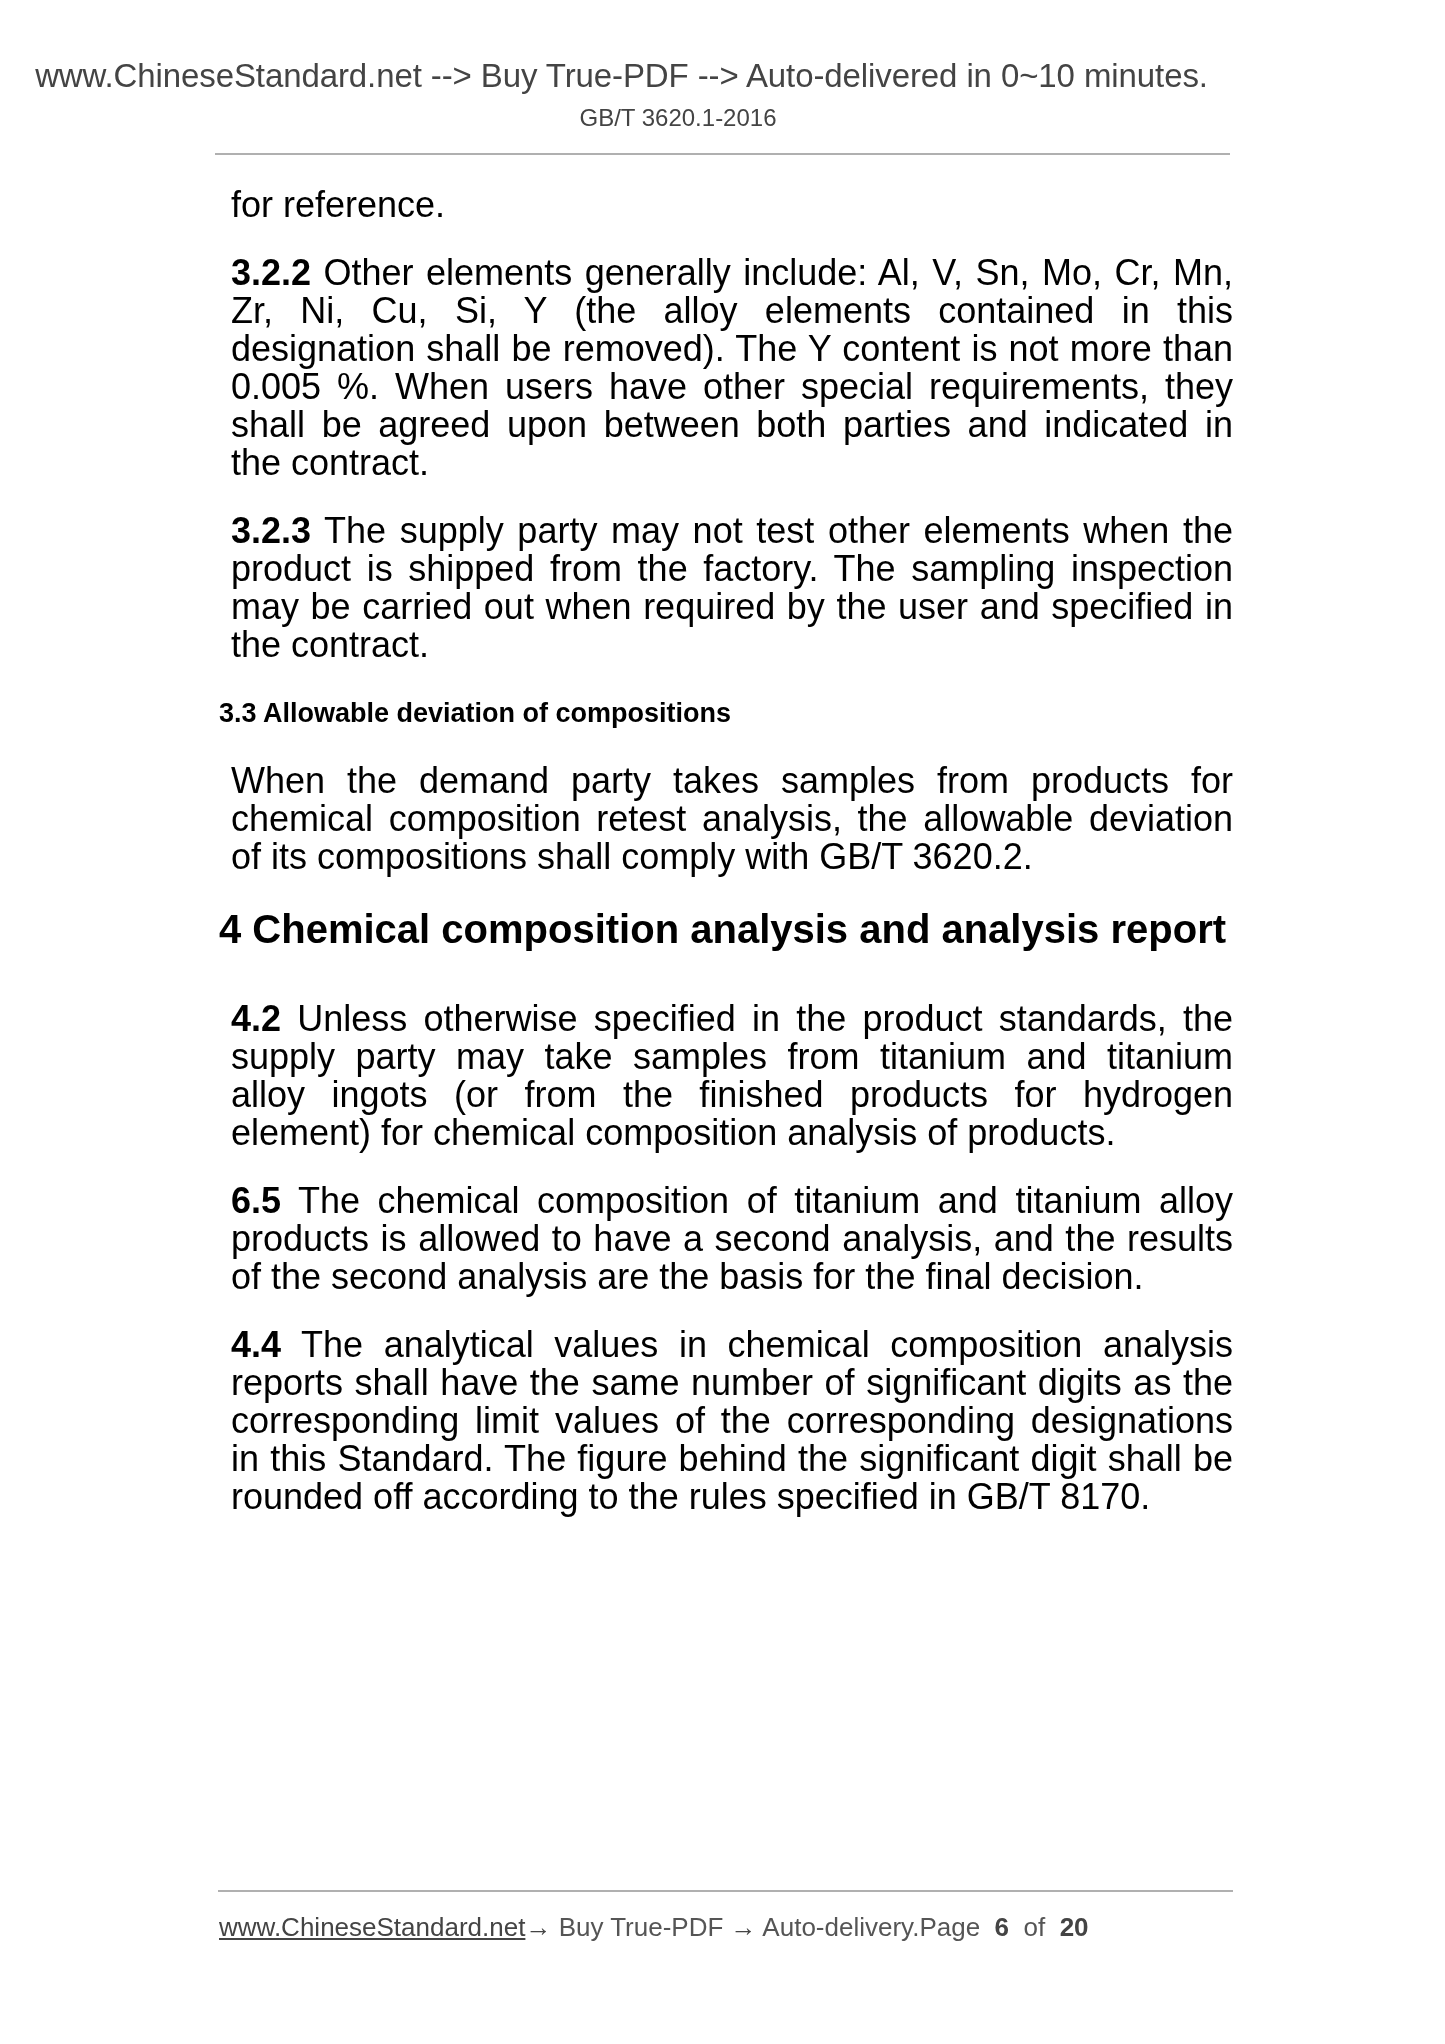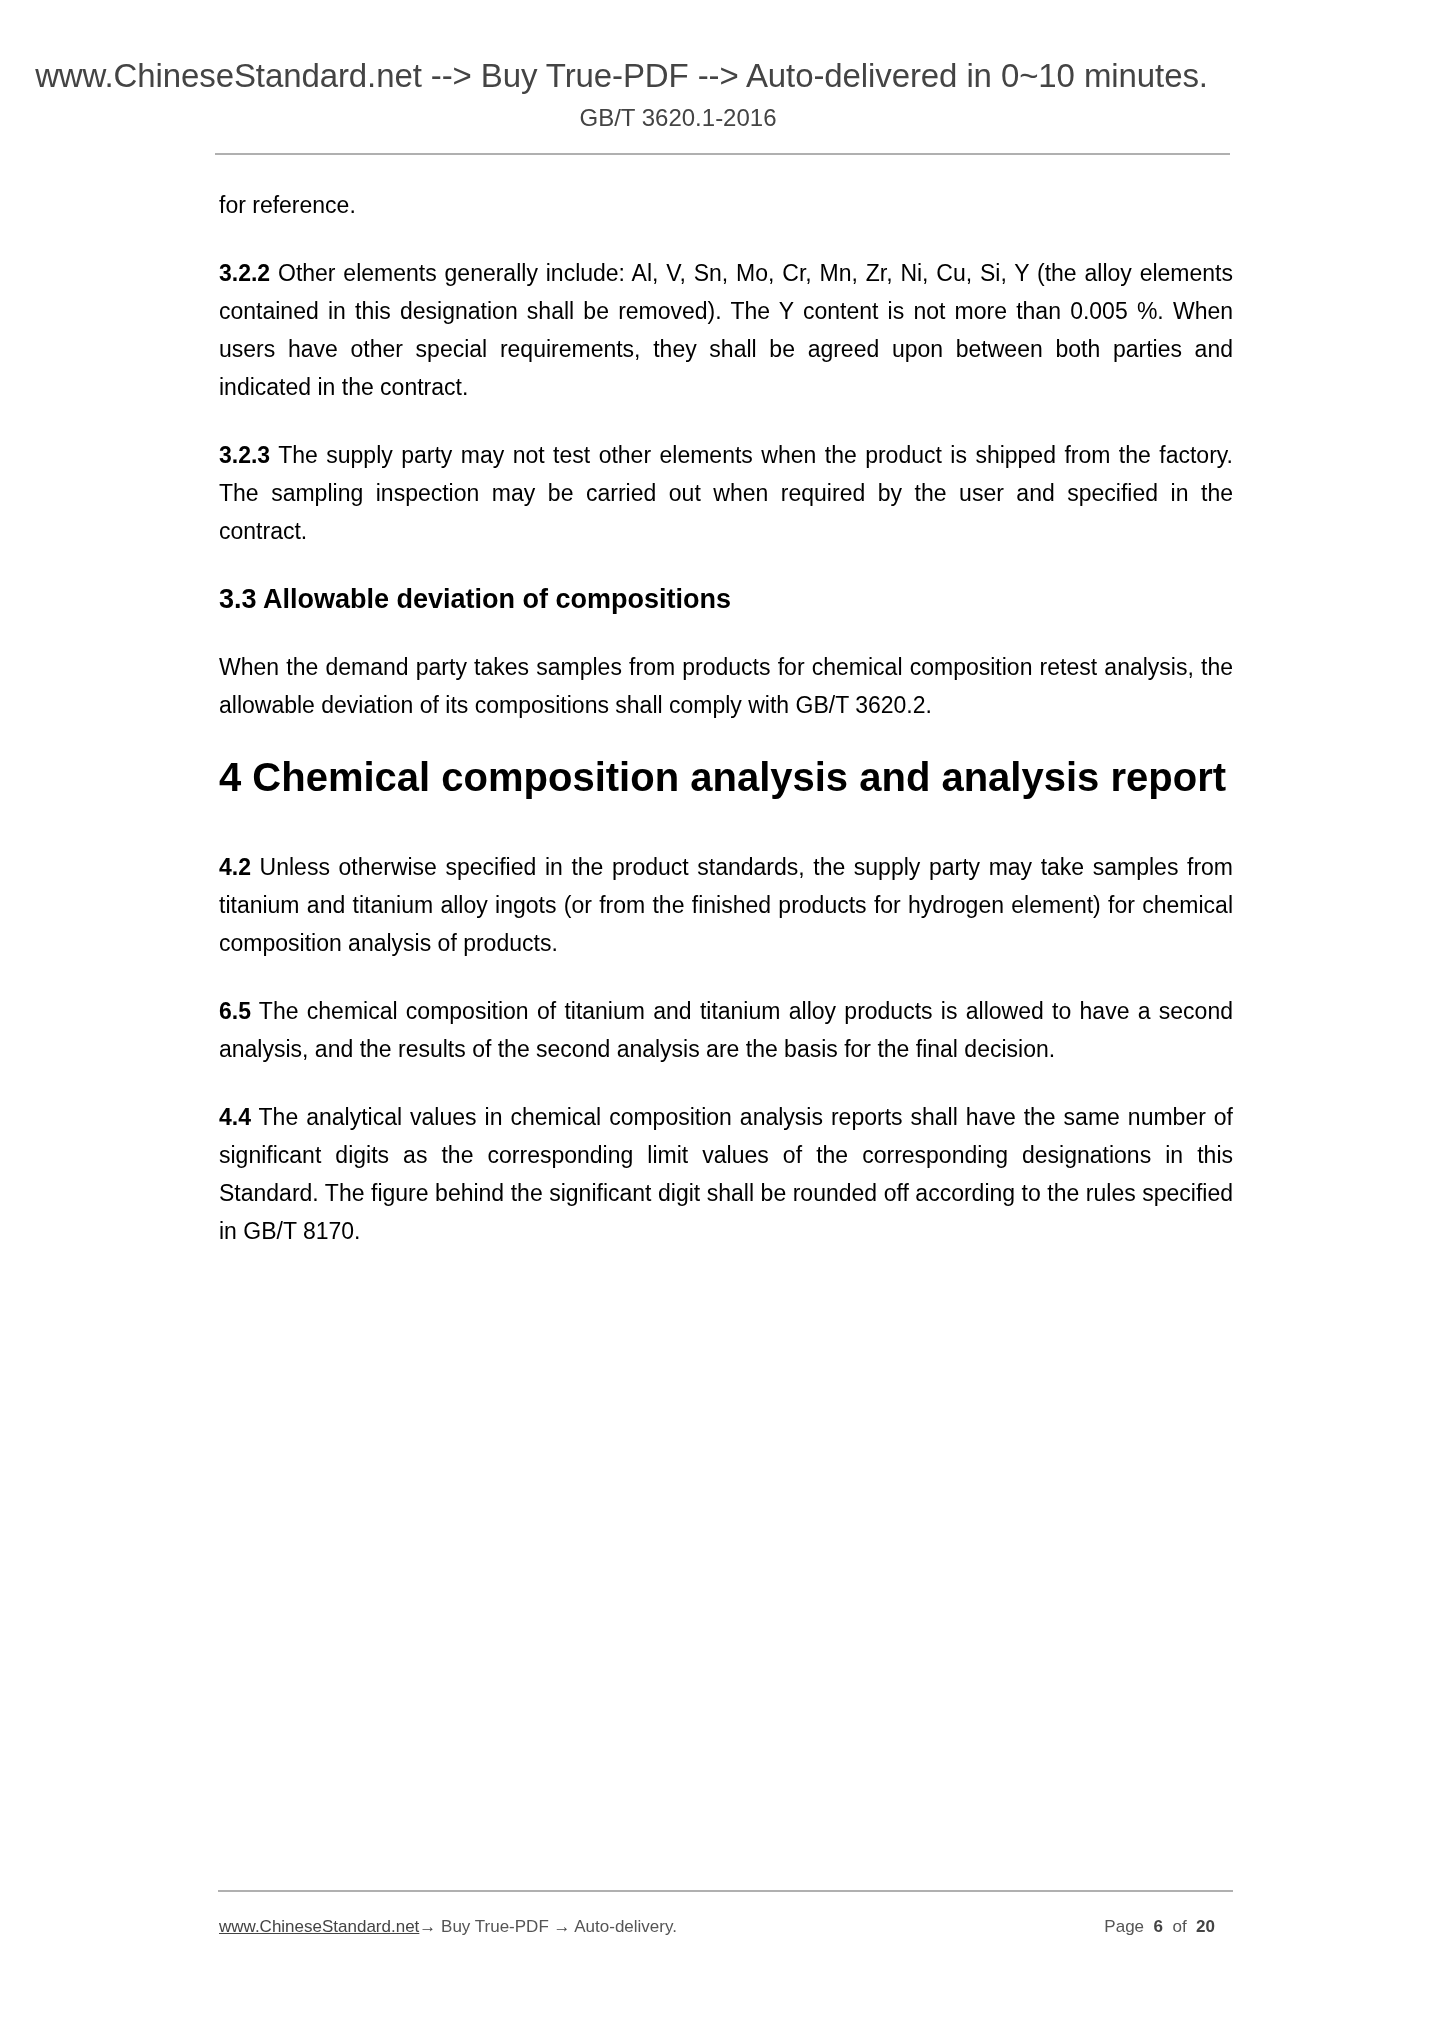--- a/index.html
+++ b/index.html
@@ -42,23 +42,23 @@
   .rule.top { left: 215px; width: 1015px; top: 153px; }
   .rule.bottom { left: 218px; width: 1015px; top: 1890px; }
 
   .content {
     position: absolute;
     left: 219px;
     top: 186px;
     width: 1014px;
   }
   .p {
-    font-size: 23px;
+    font-size: 36px;
     line-height: 38px;
-    margin: 0 0 30px 0;
+    margin: 0 0 30px 12px;
     text-align: justify;
   }
   .p .num { font-weight: bold; }
   .h2 {
     font-size: 27px;
     line-height: 38px;
     font-weight: bold;
     margin: 0 0 30px 0;
   }
   .h1 {
@@ -66,25 +66,25 @@
     line-height: 46px;
     font-weight: bold;
     margin: 20px 0 48px 0;
   }
 
   .footer {
     position: absolute;
     left: 219px;
     width: 996px;
     top: 1911px;
-    font-size: 17px;
+    font-size: 26px;
     line-height: 32px;
     color: #555;
     display: flex;
-    justify-content: space-between;
+    justify-content: flex-start;
   }
   .footer a {
     color: #444;
     text-decoration: underline;
   }
   .footer .arrow { color: #444; }
   .footer .pg b { color: #444; font-weight: bold; }
 </style>
 </head>
 <body>

